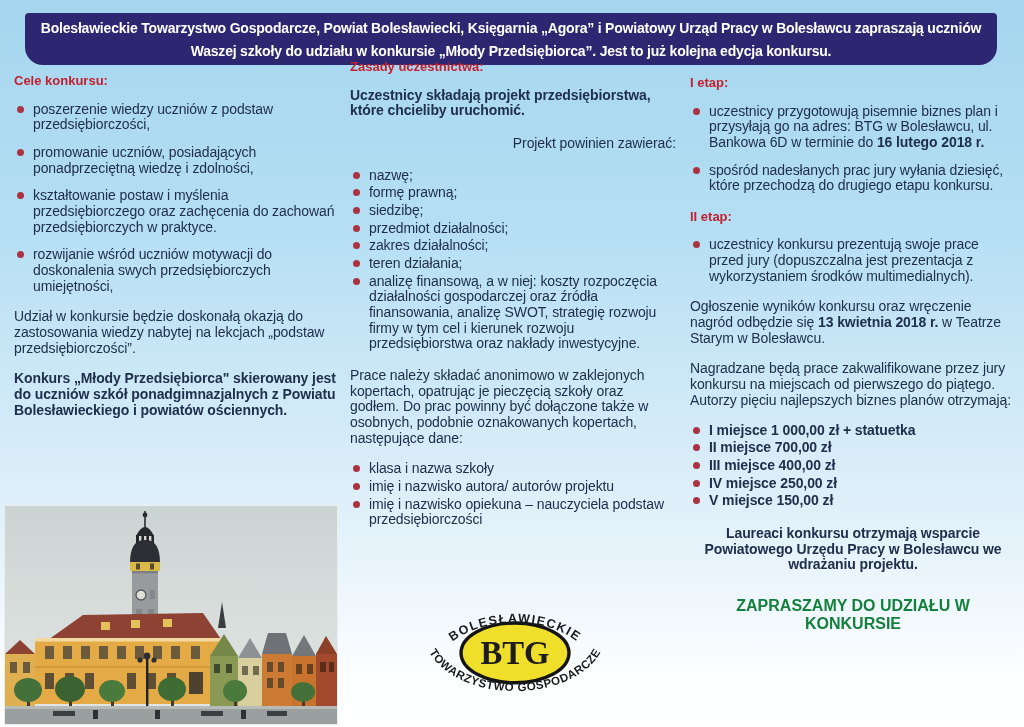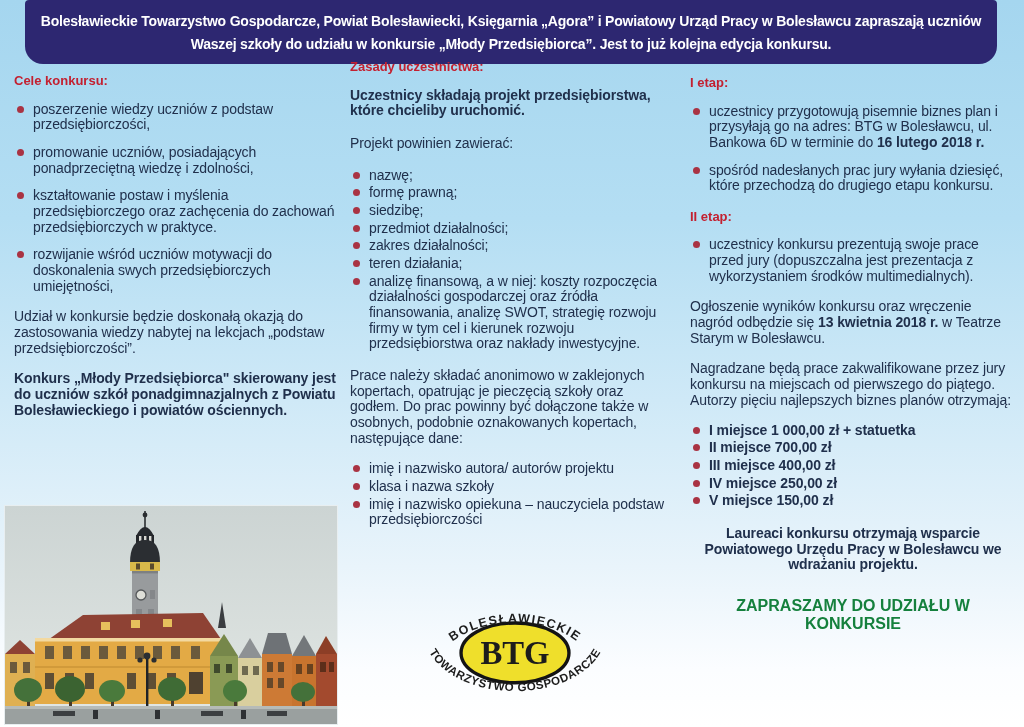--- a/index.html
+++ b/index.html
@@ -3,21 +3,21 @@
 <meta charset="utf-8">
 <style>
   html,body{margin:0;padding:0;}
   body{
     width:1024px;height:727px;position:relative;overflow:hidden;
     background:linear-gradient(180deg,#a5d6ef 0%,#b4def3 30%,#cfe9f7 55%,#e9f4fb 78%,#fbfdff 92%,#ffffff 100%);
     font-family:"Liberation Sans",sans-serif;
     color:#20304c;
   }
   .banner{
-    position:absolute;left:25px;top:0;width:972px;height:64px;
+    position:absolute;left:25px;top:13px;width:972px;height:52px;
     background:#2d2771;border-radius:4px 4px 18px 18px;
     color:#ffffff;font-weight:bold;
     display:flex;flex-direction:column;justify-content:center;align-items:center;gap:7px;
     font-size:14px;letter-spacing:-0.2px;
   }
   .banner span{white-space:nowrap;}
   .col{position:absolute;font-size:14px;line-height:1.12;letter-spacing:-0.1px;}
   .col-left{left:14px;top:74px;width:324px;}
   .col-mid{left:350px;top:60px;width:326px;}
   .col-right{left:690px;top:76px;width:326px;}
@@ -59,34 +59,34 @@
     <li>kształtowanie postaw i myślenia przedsiębiorczego oraz zachęcenia do zachowań przedsiębiorczych w praktyce.</li>
     <li>rozwijanie wśród uczniów motywacji do doskonalenia swych przedsiębiorczych umiejętności,</li>
   </ul>
   <p class="para">Udział w konkursie będzie doskonałą okazją do zastosowania wiedzy nabytej na lekcjach „podstaw przedsiębiorczości”.</p>
   <p class="para bold">Konkurs „Młody Przedsiębiorca" skierowany jest do uczniów szkół ponadgimnazjalnych z Powiatu Bolesławieckiego i powiatów ościennych.</p>
 </div>
 
 <div class="col col-mid">
   <h2 class="heading">Zasady uczestnictwa:</h2>
   <p class="para bold" style="margin-top:0;">Uczestnicy składają projekt przedsiębiorstwa,  które chcieliby uruchomić.</p>
-  <p class="para" style="margin-top:17px;">Projekt powinien zawierać:</p>
+  <p class="para" style="margin-top:17px;text-align:right;">Projekt powinien zawierać:</p>
   <ul class="bullets tight" style="margin-top:16px;">
     <li>nazwę;</li>
     <li>formę prawną;</li>
     <li>siedzibę;</li>
     <li>przedmiot działalności;</li>
     <li>zakres działalności;</li>
     <li>teren działania;</li>
     <li>analizę finansową, a w niej: koszty rozpoczęcia działalności gospodarczej oraz źródła finansowania, analizę SWOT, strategię rozwoju firmy w tym cel i kierunek rozwoju przedsiębiorstwa oraz nakłady inwestycyjne.</li>
   </ul>
   <p class="para" style="margin-top:16px;">Prace należy składać anonimowo w zaklejonych kopertach, opatrując je pieczęcią szkoły oraz godłem. Do prac powinny być dołączone także w osobnych, podobnie oznakowanych kopertach, następujące dane:</p>
   <ul class="bullets tight" style="margin-top:15px;">
+    <li>klasa i nazwa szkoły</li>
     <li>imię i nazwisko autora/ autorów projektu</li>
-    <li>klasa i nazwa szkoły</li>
     <li>imię i nazwisko opiekuna – nauczyciela podstaw przedsiębiorczości</li>
   </ul>
 </div>
 
 <div class="col col-right">
   <h2 class="heading">I etap:</h2>
   <ul class="bullets">
     <li><span>uczestnicy przygotowują pisemnie biznes plan i przysyłają go na adres: BTG w Bolesławcu, ul. Bankowa 6D w terminie do </span><b>16 lutego 2018 r.</b></li>
     <li>spośród nadesłanych prac jury wyłania dziesięć, które przechodzą do drugiego etapu konkursu.</li>
   </ul>

